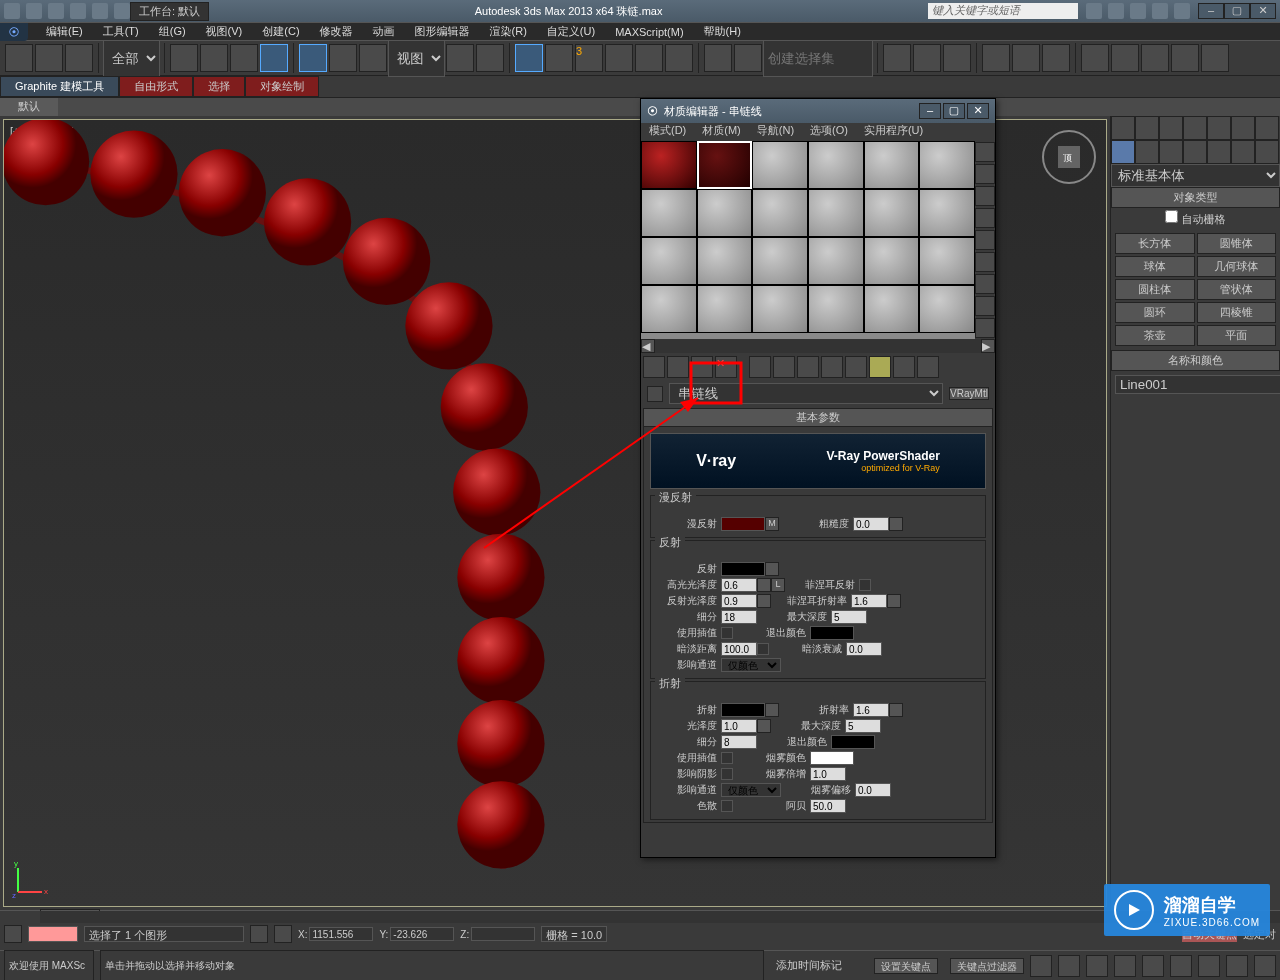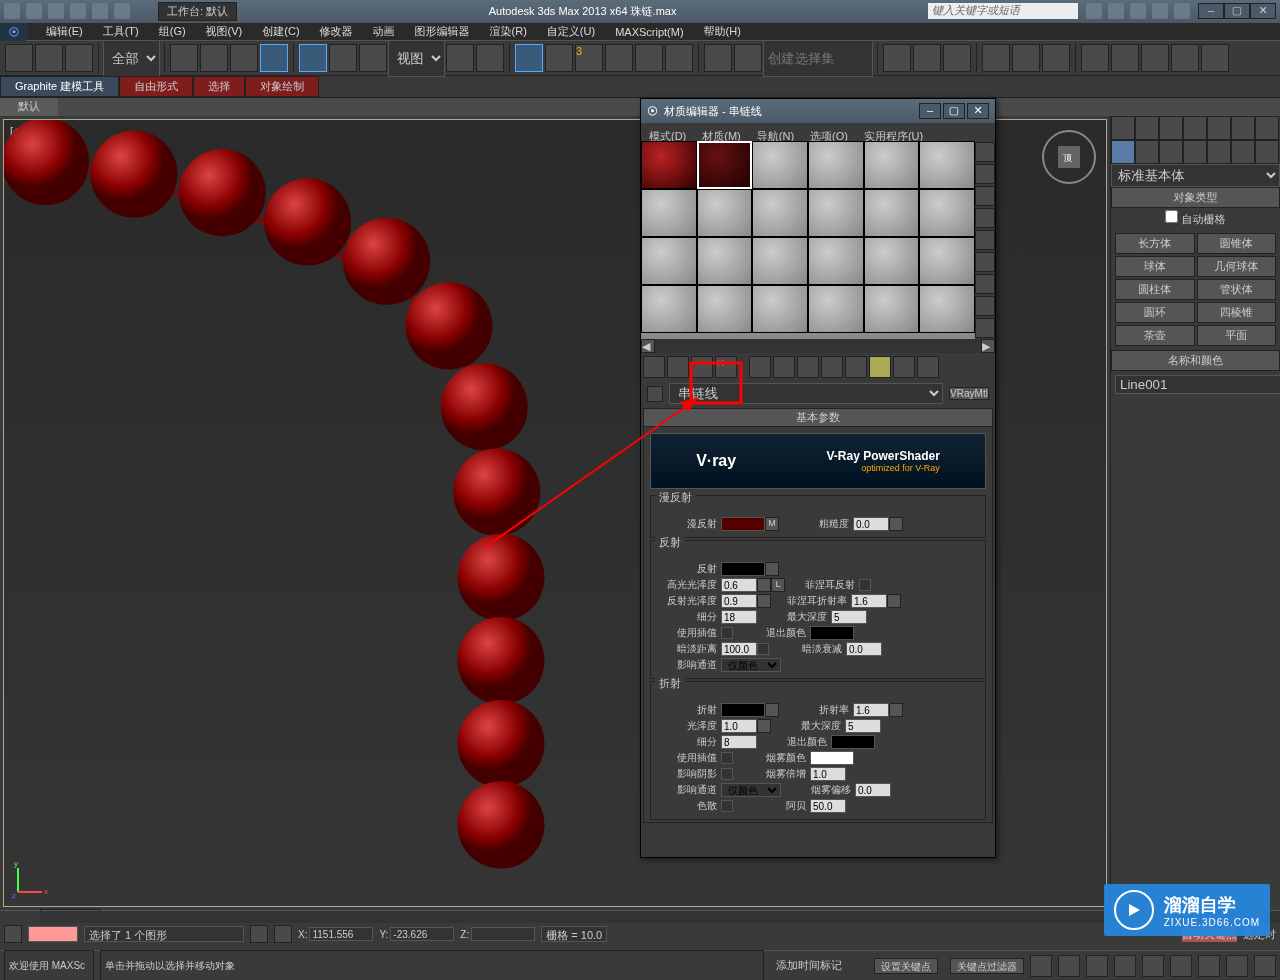--- a/index.html
+++ b/index.html
@@ -2,21 +2,21 @@
 <html><head>
 <meta charset="utf-8">
 <style>
 * { margin: 0; padding: 0; box-sizing: border-box; font-family: "Microsoft YaHei", Arial, sans-serif; }
 body { background: #3a3a3a; color: #ccc; font-size: 11px; overflow: hidden; width: 1280px; height: 980px; position: relative; }
 
 
 .titlebar { height: 22px; background: linear-gradient(#5a6b7a, #4a5a68); display: flex; align-items: center; padding: 0 4px; }
 .titlebar .qat { display: flex; gap: 6px; }
 .titlebar .qat span { width: 16px; height: 16px; background: #6a7a88; border-radius: 2px; }
-.titlebar .ws { margin-left: 28px; background: #333; padding: 1px 8px; border: 1px solid #222; }
+.titlebar .ws { margin-left: 0; background: #333; padding: 1px 8px; border: 1px solid #222; }
 .titlebar .title { flex: 1; text-align: center; color: #fff; font-weight: 500; }
 .titlebar .search { width: 150px; height: 16px; background: #eee; font-style: italic; color: #666; padding: 0 4px; }
 .titlebar .right-icons { display: flex; gap: 6px; margin-left: 8px; }
 .titlebar .right-icons span { width: 16px; height: 16px; background: #6a7a88; border-radius: 2px; }
 .titlebar .win-ctrl { display: flex; margin-left: 8px; }
 .titlebar .win-ctrl span { width: 26px; height: 16px; background: #4a5a68; border: 1px solid #222; text-align: center; line-height: 12px; }
 
 
 .menubar { height: 18px; background: #2a2a2a; display: flex; align-items: center; border-top: 1px solid #555; }
 .menubar .app-icon { width: 28px; height: 18px; background: #234; border-radius: 0 0 4px 0; margin-right: 8px; display:flex; align-items:center; justify-content:center; color:#7af; }
@@ -59,21 +59,21 @@
 .obj-btn { background: #555; border: 1px solid #222; text-align: center; padding: 2px; font-size: 11px; }
 .name-row { display: flex; padding: 4px; gap: 4px; }
 .name-row input { flex: 1; background: #333; border: 1px solid #555; color: #ccc; padding: 1px 4px; }
 
 
 .mat-editor { position: absolute; left: 640px; top: 98px; width: 356px; height: 760px; background: #3a3a3a; border: 1px solid #000; box-shadow: 2px 2px 6px rgba(0,0,0,.5); z-index: 50; }
 .mat-title { height: 24px; background: linear-gradient(#5a6b7a, #4a5a68); display: flex; align-items: center; padding: 0 6px; color: #fff; }
 .mat-title .spacer { flex: 1; }
 .mat-title .wb { width: 22px; height: 16px; background: #4a5a68; border: 1px solid #222; text-align: center; line-height: 12px; margin-left: 2px; }
 .mat-menu { height: 18px; display: flex; background: #3a3a3a; }
-.mat-menu .mm { padding: 6px 8px; }
+.mat-menu .mm { padding: 0 8px; }
 .mat-body { position: relative; }
 .mat-samples { display: flex; }
 .sample-grid { flex: 1; display: grid; grid-template-columns: repeat(6, 1fr); grid-auto-rows: 48px; background: #8a8a8a; }
 .sample-slot { border: 1px solid #000; background: radial-gradient(circle at 35% 30%, #ccc, #888); position: relative; }
 .sample-slot.active { border: 2px solid #fff; }
 .sample-slot.red { background: radial-gradient(circle at 35% 30%, #b22, #300); }
 .sample-slot.dark-red { background: radial-gradient(circle at 35% 30%, #611, #200); }
 .sample-side { width: 20px; display: flex; flex-direction: column; }
 .sample-side .sb { height: 20px; background: #4a4a4a; border: 1px solid #222; margin: 1px 0; }
 .mat-scroll { height: 14px; background: #3a3a3a; display: flex; }

